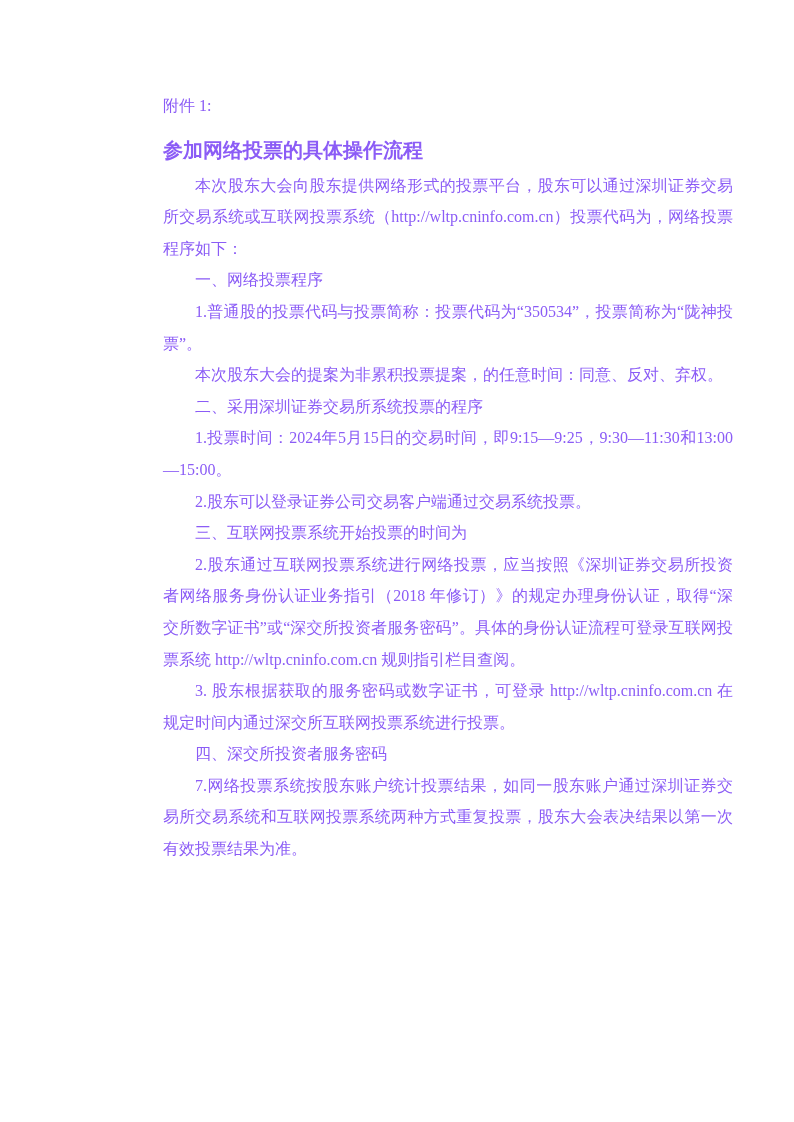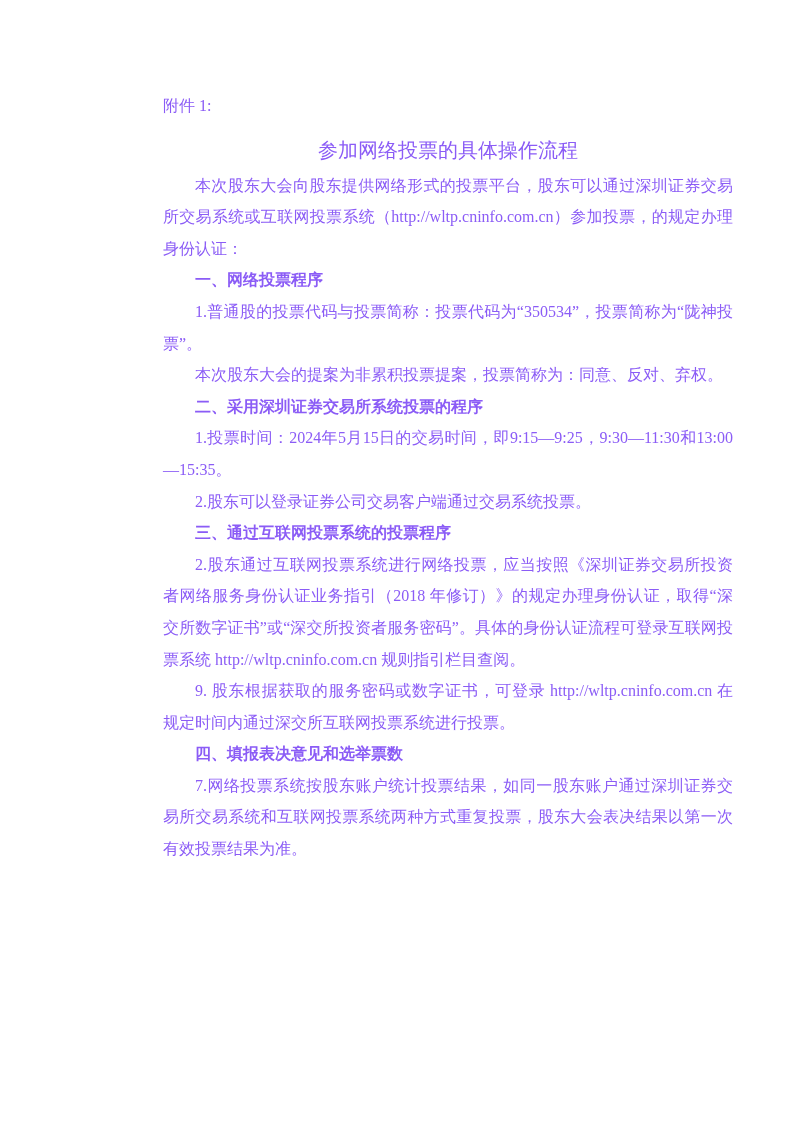--- a/index.html
+++ b/index.html
@@ -20,71 +20,70 @@
     font-size: 16px;
     line-height: 31.6px;
     overflow: hidden;
   }
   .attachment-label {
     text-indent: 0;
     margin: 0;
   }
   .doc-title {
     margin: 8px 0 0 0;
-    text-align: center;
     font-size: 20px;
-    font-weight: normal;
+    font-weight: bold;
     line-height: 40px;
     text-indent: 0;
   }
   .body-start {
     margin-top: 30px;
   }
   .para {
     margin: 0;
     text-align: justify;
     text-justify: inter-ideograph;
     text-indent: 2em;
     word-break: break-word;
   }
   .heading {
     margin: 0;
-    font-weight: bold;
+    font-weight: normal;
     text-indent: 2em;
     text-align: left;
   }
 </style>
 </head>
 <body>
 
 <div class="page" style="background: rgb(255, 255, 255); color: #8b5cf6; margin-left: 44px;">
 
   <p class="attachment-label">附件 1:</p>
 
   <h1 class="doc-title">参加网络投票的具体操作流程</h1>
 
-  <p class="para body-start">本次股东大会向股东提供网络形式的投票平台，股东可以通过深圳证券交易所交易系统或互联网投票系统（http://wltp.cninfo.com.cn）参加投票，的规定办理身份认证：</p>
+  <p class="para body-start">本次股东大会向股东提供网络形式的投票平台，股东可以通过深圳证券交易所交易系统或互联网投票系统（http://wltp.cninfo.com.cn）投票代码为，网络投票程序如下：</p>
 
   <p class="heading">一、网络投票程序</p>
 
   <p class="para">1.普通股的投票代码与投票简称：投票代码为“350534”，投票简称为“陇神投票”。</p>
 
 
-  <p class="para">本次股东大会的提案为非累积投票提案，投票简称为：同意、反对、弃权。</p>
+  <p class="para">本次股东大会的提案为非累积投票提案，的任意时间：同意、反对、弃权。</p>
 
   <p class="heading">二、采用深圳证券交易所系统投票的程序</p>
 
-  <p class="para">1.投票时间：2024年5月15日的交易时间，即9:15—9:25，9:30—11:30和13:00—15:35。</p>
+  <p class="para">1.投票时间：2024年5月15日的交易时间，即9:15—9:25，9:30—11:30和13:00—15:00。</p>
 
   <p class="para">2.股东可以登录证券公司交易客户端通过交易系统投票。</p>
 
-  <p class="heading">三、通过互联网投票系统的投票程序</p>
+  <p class="heading">三、互联网投票系统开始投票的时间为</p>
 
 
   <p class="para">2.股东通过互联网投票系统进行网络投票，应当按照《深圳证券交易所投资者网络服务身份认证业务指引（2018 年修订）》的规定办理身份认证，取得“深交所数字证书”或“深交所投资者服务密码”。具体的身份认证流程可登录互联网投票系统 http://wltp.cninfo.com.cn 规则指引栏目查阅。</p>
 
-  <p class="para">9. 股东根据获取的服务密码或数字证书，可登录 http://wltp.cninfo.com.cn 在规定时间内通过深交所互联网投票系统进行投票。</p>
+  <p class="para">3. 股东根据获取的服务密码或数字证书，可登录 http://wltp.cninfo.com.cn 在规定时间内通过深交所互联网投票系统进行投票。</p>
 
-  <p class="heading">四、填报表决意见和选举票数</p>
+  <p class="heading">四、深交所投资者服务密码</p>
 
   <p class="para">7.网络投票系统按股东账户统计投票结果，如同一股东账户通过深圳证券交易所交易系统和互联网投票系统两种方式重复投票，股东大会表决结果以第一次有效投票结果为准。</p>
 
 </div>
 
 </body></html>

